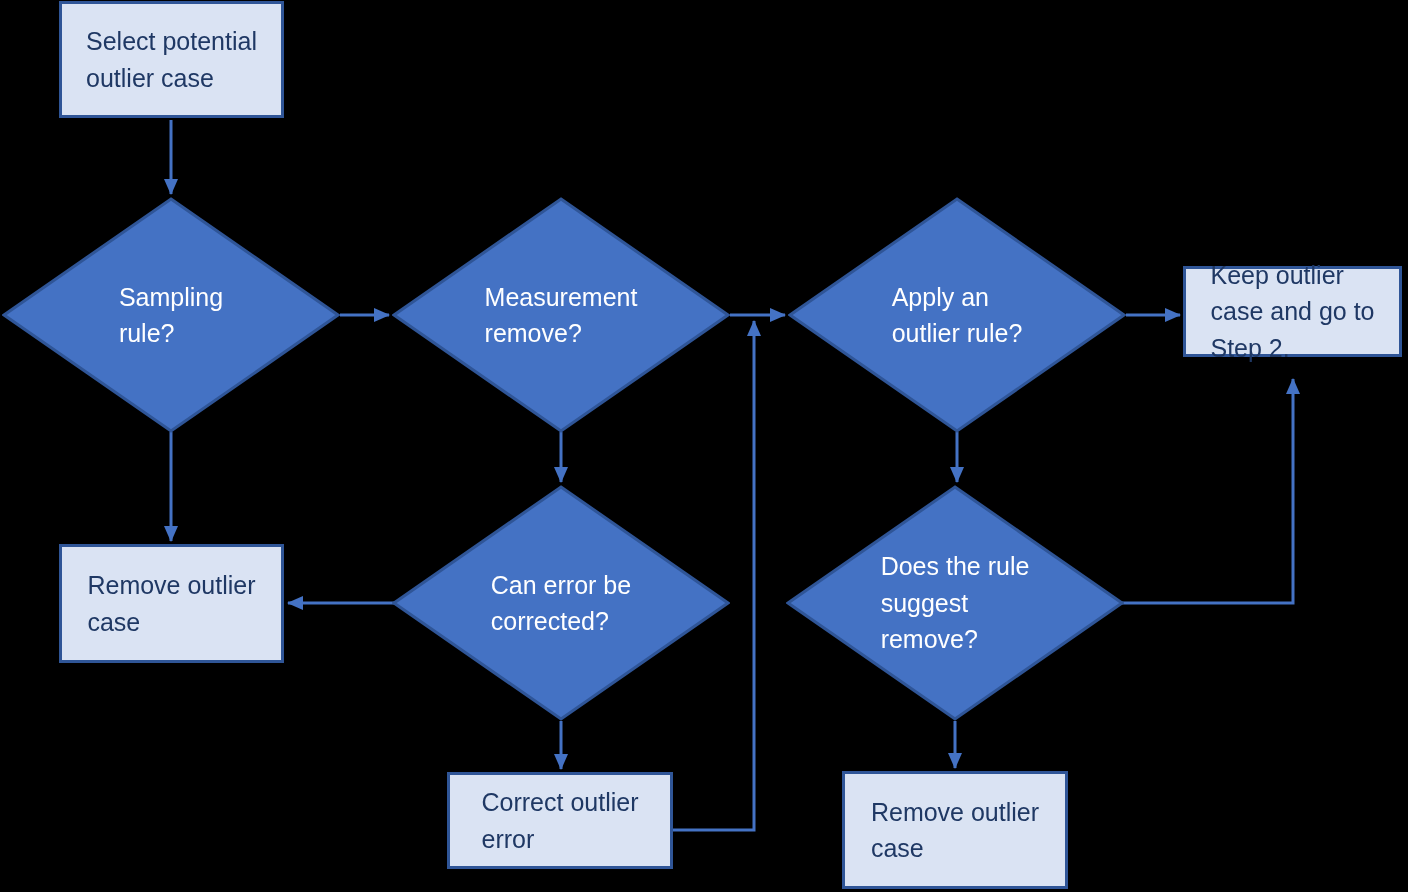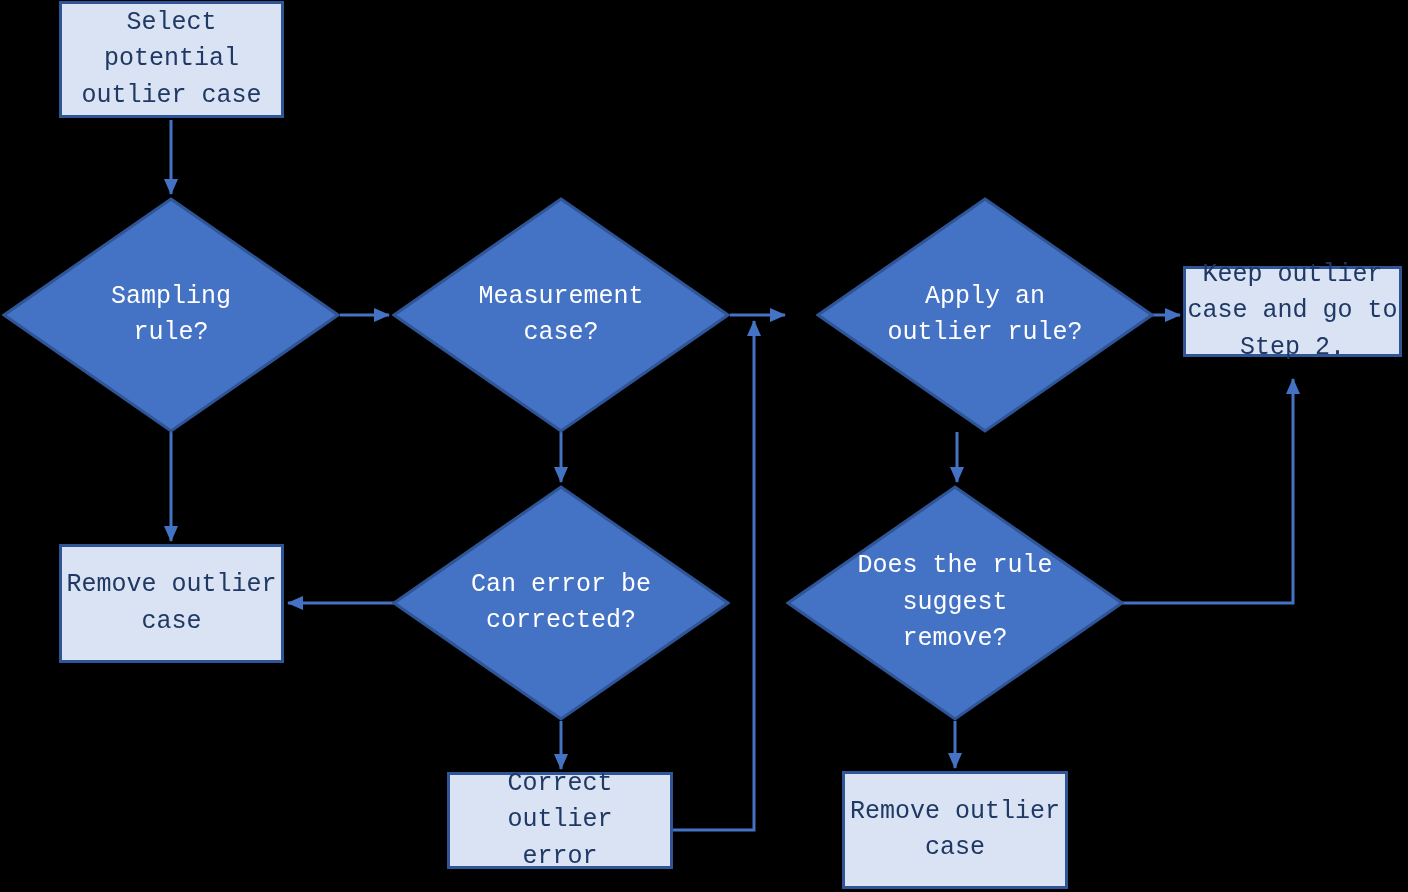--- a/index.html
+++ b/index.html
@@ -19,25 +19,23 @@
     background:var(--background);
     overflow:hidden;
     font-family:"Liberation Sans", sans-serif;
   }
   #connectors{position:absolute;left:0;top:0;width:1408px;height:892px;pointer-events:none;}
   .connector{fill:none;stroke:var(--arrow);stroke-width:3;}
   .arrowhead-fill{fill:var(--arrow);}
   .node{
     position:absolute;
     display:flex;align-items:center;justify-content:center;
-    text-align:center;
     font-size:25px;line-height:1.46;
     white-space:pre-line;
     box-sizing:border-box;
-    font-family:Liberation Mono, monospace;
   }
   .process{
     background:var(--box-fill);
     border:3px solid var(--box-border);
     color:var(--box-text);
   }
   .decision{color:var(--diamond-text);}
   .decision .shape{position:absolute;left:0;top:0;width:100%;height:100%;}
   .decision polygon{fill:var(--diamond-fill);stroke:var(--diamond-border);stroke-width:3;}
   .label{position:relative;z-index:1;}
@@ -99,24 +97,24 @@
     </svg>
     <span class="label">Sampling
 rule?</span>
   </div>
 
   <div class="node decision" style="left:392px;top:197px;width:338px;height:236px">
     <svg class="shape" viewBox="0 0 338 236" aria-hidden="true">
       <polygon points="169,2 336,118 169,234 2,118"></polygon>
     </svg>
     <span class="label">Measurement
-case?</span>
+remove?</span>
   </div>
 
-  <div class="node decision" style="left:816px;top:197px;width:338px;height:236px">
+  <div class="node decision" style="left:788px;top:197px;width:338px;height:236px">
     <svg class="shape" viewBox="0 0 338 236" aria-hidden="true">
       <polygon points="169,2 336,118 169,234 2,118"></polygon>
     </svg>
     <span class="label">Apply an
 outlier rule?</span>
   </div>
 
   <div class="node decision" style="left:786px;top:485px;width:338px;height:236px">
     <svg class="shape" viewBox="0 0 338 236" aria-hidden="true">
       <polygon points="169,2 336,118 169,234 2,118"></polygon>

